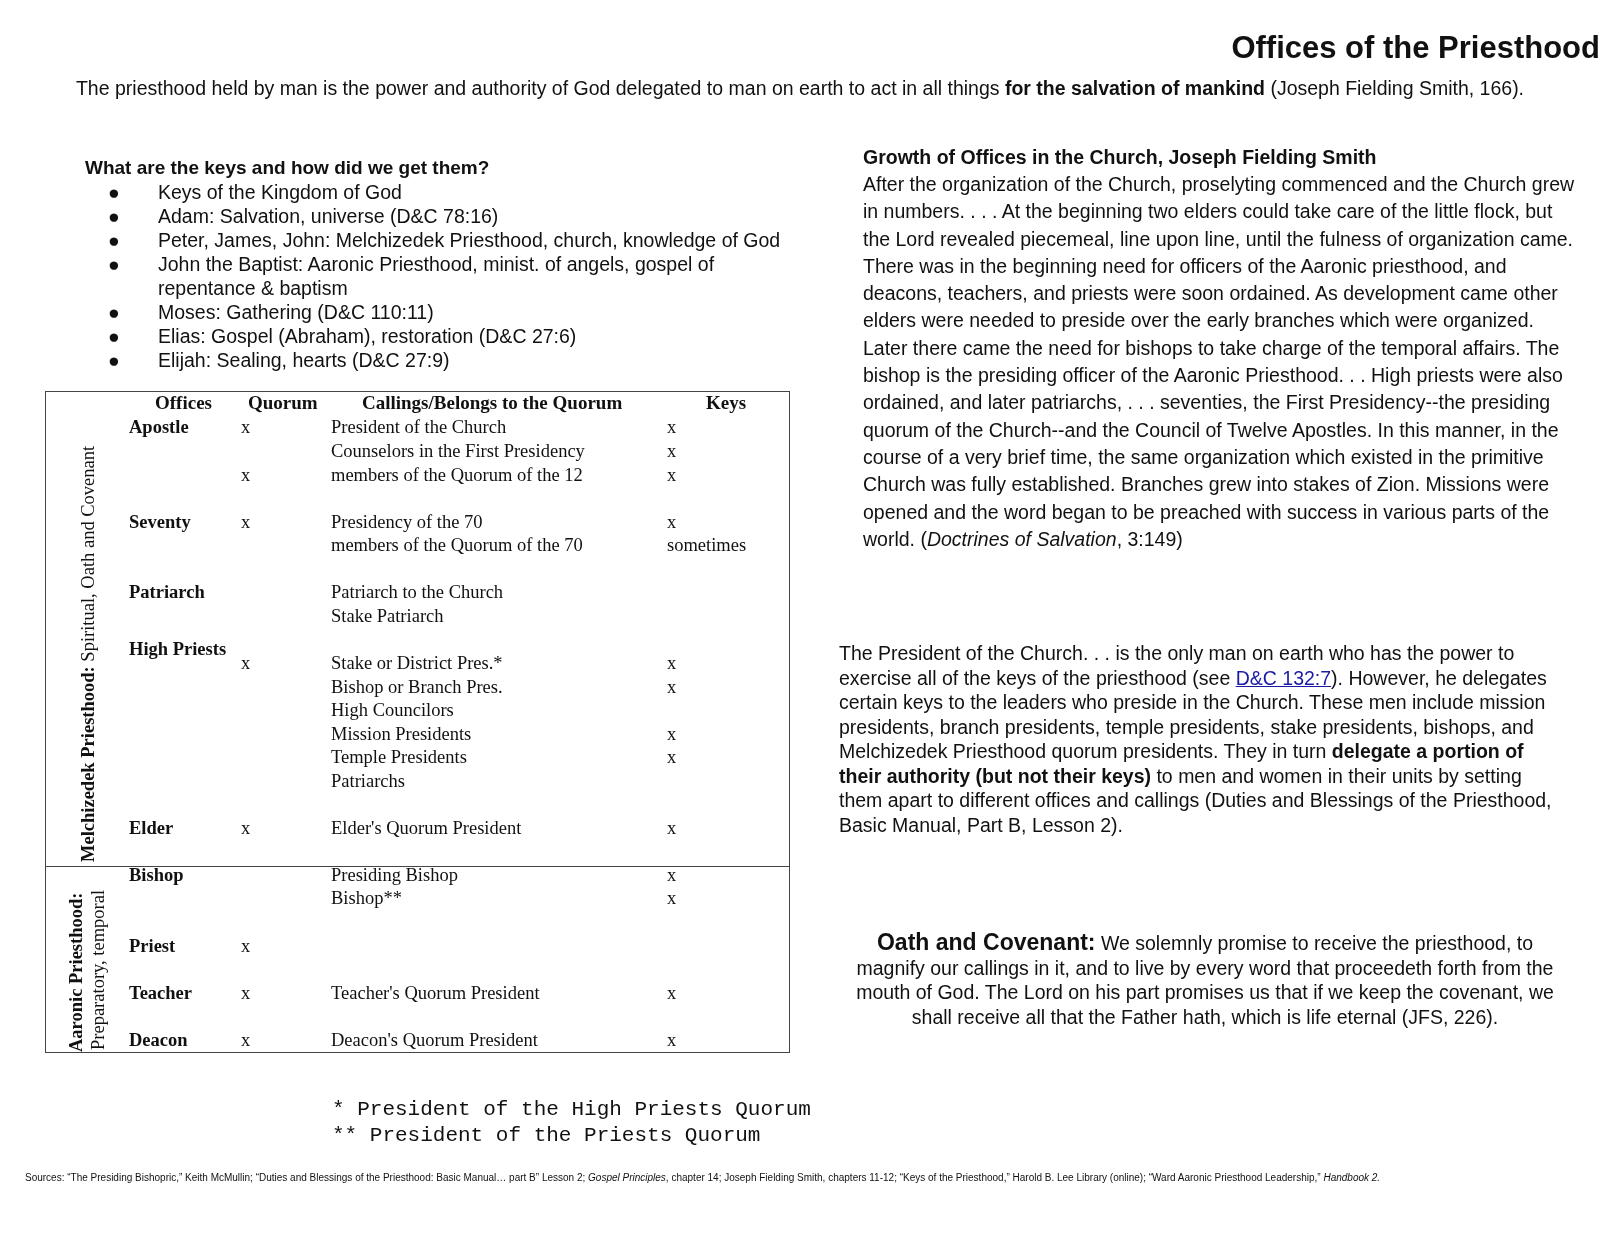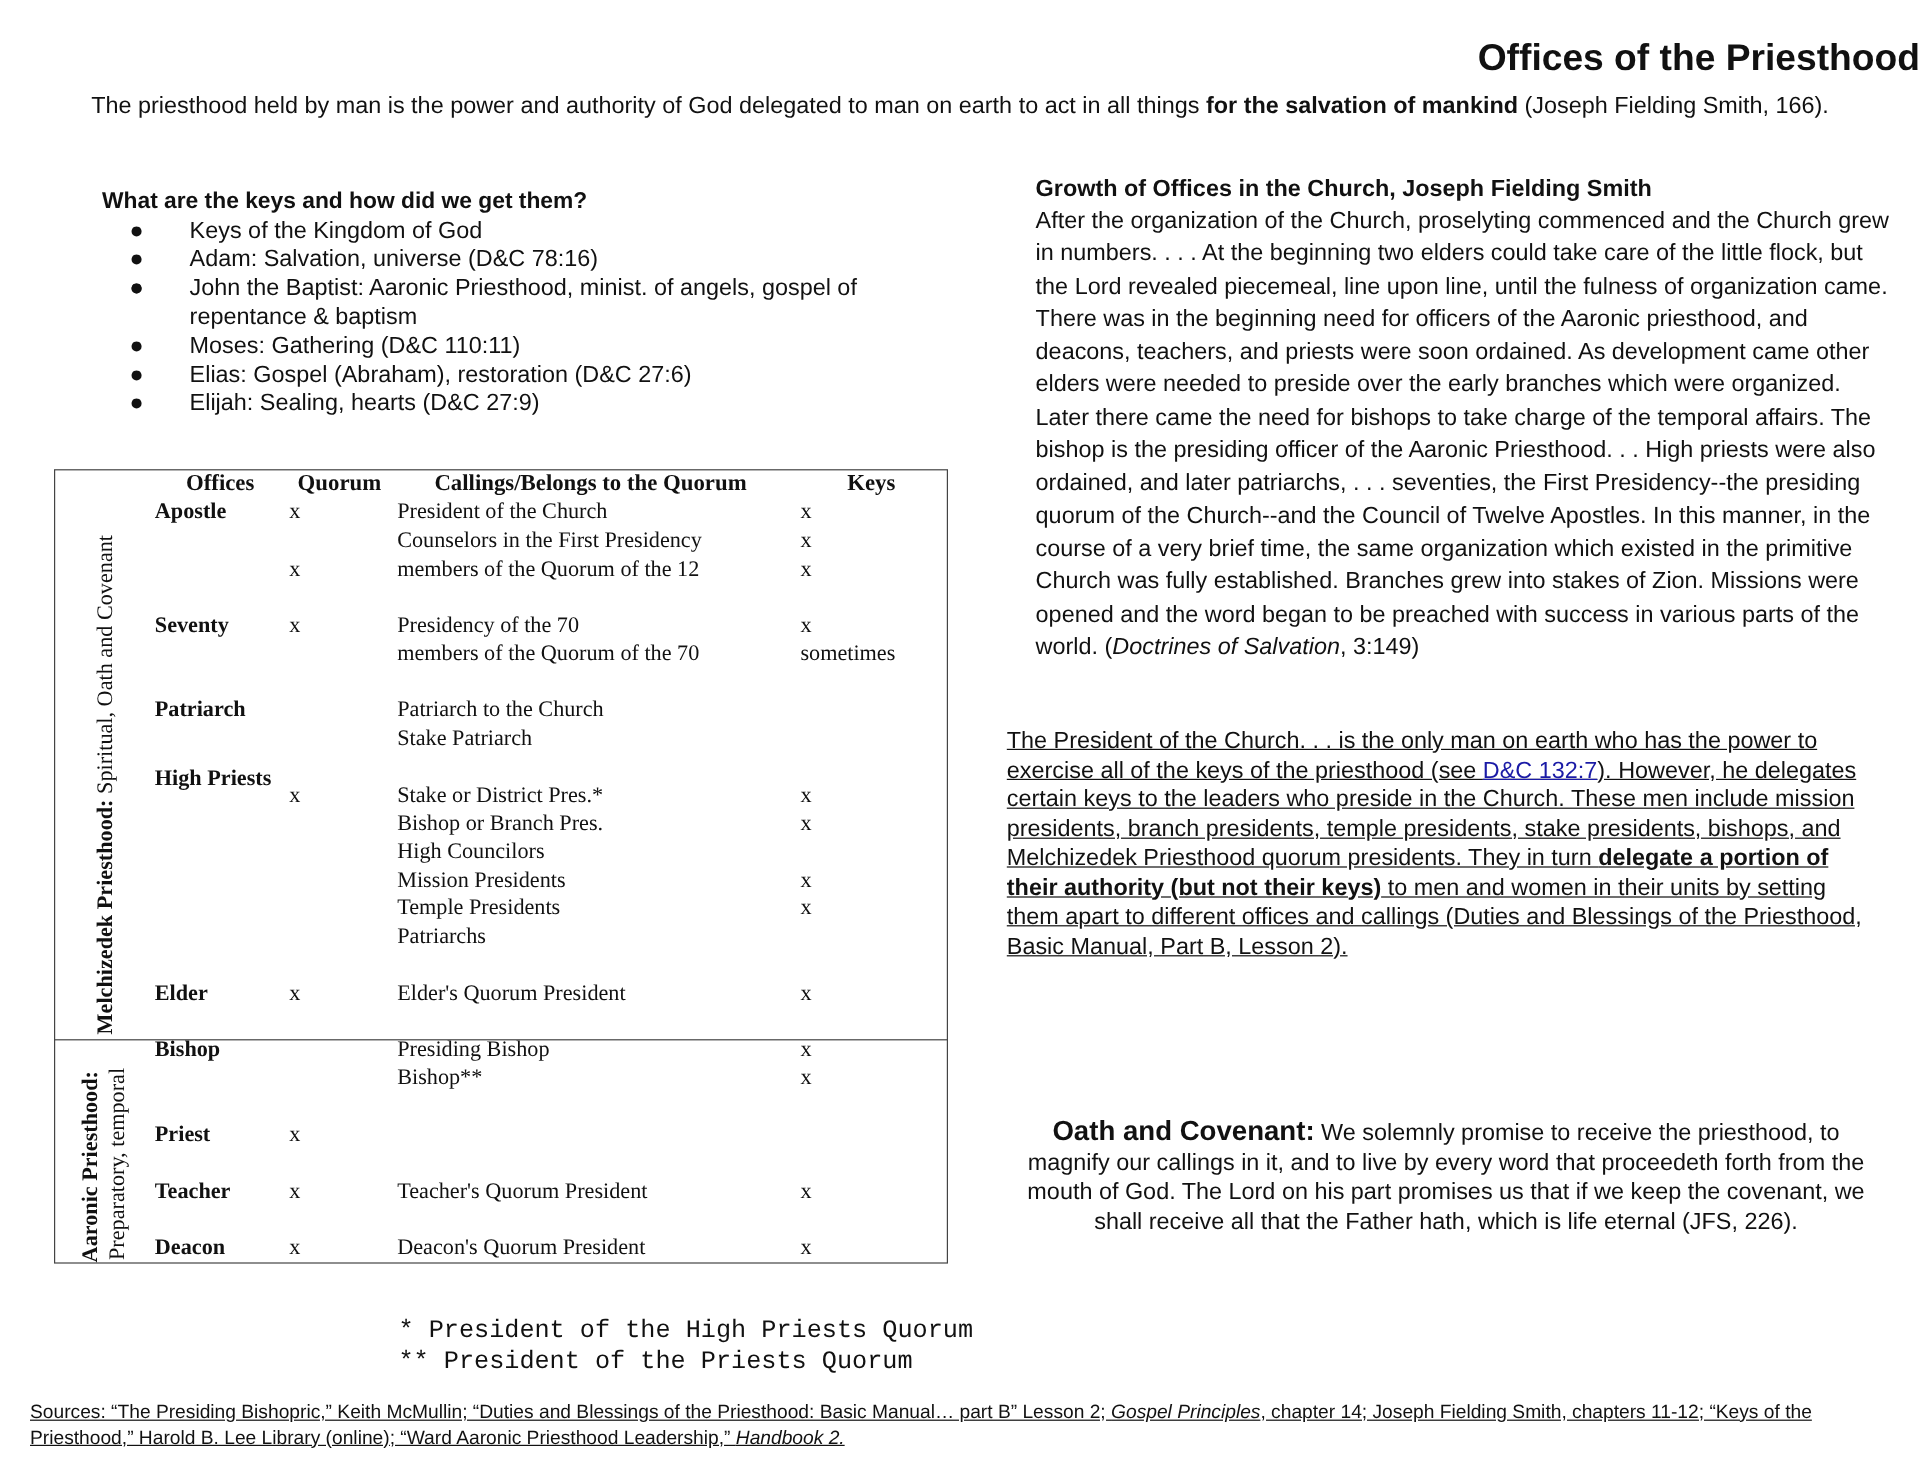--- a/index.html
+++ b/index.html
@@ -18,38 +18,38 @@
   .table-divider { left: 45px; top: 866px; width: 745px; height: 0; border-top: 1.5px solid #444; }
   .th { top: 392px; font-size: 19px; font-weight: bold; font-family: "Liberation Serif", serif; }
   .cell { font-size: 18.5px; font-family: "Liberation Serif", serif; white-space: nowrap; }
   .office { font-weight: bold; }
   .vert { font-family: "Liberation Serif", serif; font-size: 18.5px; white-space: nowrap; transform-origin: left top; transform: rotate(-90deg); }
 
   .footnote { font-family: Liberation Mono, monospace; font-size: 21px; margin-top: 14px; }
 
   .growth-head { left: 863px; top: 146px; font-size: 19.5px; font-weight: bold; }
   .growth-body { left: 863px; top: 171px; width: 720px; font-size: 19.5px; line-height: 27.3px; }
-  .pres { left: 839px; top: 605px; width: 720px; font-size: 19.5px; line-height: 24.5px; text-decoration: underline; }
+  .pres { left: 839px; top: 641px; width: 720px; font-size: 19.5px; line-height: 24.5px; }
   .pres a { color: #1a1aa6; text-decoration: underline; }
   .oath { left: 855px; top: 930px; width: 700px; text-align: center; font-size: 19.5px; line-height: 24.5px; }
   .oath .lead { font-size: 23px; font-weight: bold; }
 
-  .sources { left: 25px; top: 1168px; width: 1550px; font-size: 16px; line-height: 20.5px; text-decoration: underline; }
+  .sources { left: 25px; top: 1168px; width: 1550px; font-size: 10px; line-height: 20.5px; }
 </style>
 </head>
 <body>
 
 <div class="abs title">Offices of the Priesthood</div>
 <div class="abs subtitle"><span>The priesthood held by man is the power and authority of God delegated to man on earth to act in all things </span><b>for the salvation of mankind</b><span> (Joseph Fielding Smith, 166).</span></div>
 
 <div class="abs keys-head">What are the keys and how did we get them?</div>
 <div class="abs keys-list">
   <div class="li"><span class="bullet">●</span><span>Keys of the Kingdom of God</span></div>
   <div class="li"><span class="bullet">●</span><span>Adam: Salvation, universe (D&amp;C 78:16)</span></div>
-  <div class="li"><span class="bullet">●</span></div>
+  <div class="li"><span class="bullet">●</span><span>Peter, James, John: Melchizedek Priesthood, church, knowledge of God</span></div>
   <div class="li" style="width:600px"><span class="bullet">●</span><span>John the Baptist: Aaronic Priesthood, minist. of angels, gospel of repentance &amp; baptism</span></div>
   <div class="li"><span class="bullet">●</span><span>Moses: Gathering (D&amp;C 110:11)</span></div>
   <div class="li"><span class="bullet">●</span><span>Elias: Gospel (Abraham), restoration (D&amp;C 27:6)</span></div>
   <div class="li"><span class="bullet">●</span><span>Elijah: Sealing, hearts (D&amp;C 27:9)</span></div>
 </div>
 
 <div class="abs table-box"></div>
 <div class="abs table-divider"></div>
 
 <div class="abs th" style="left:155px">Offices</div>

